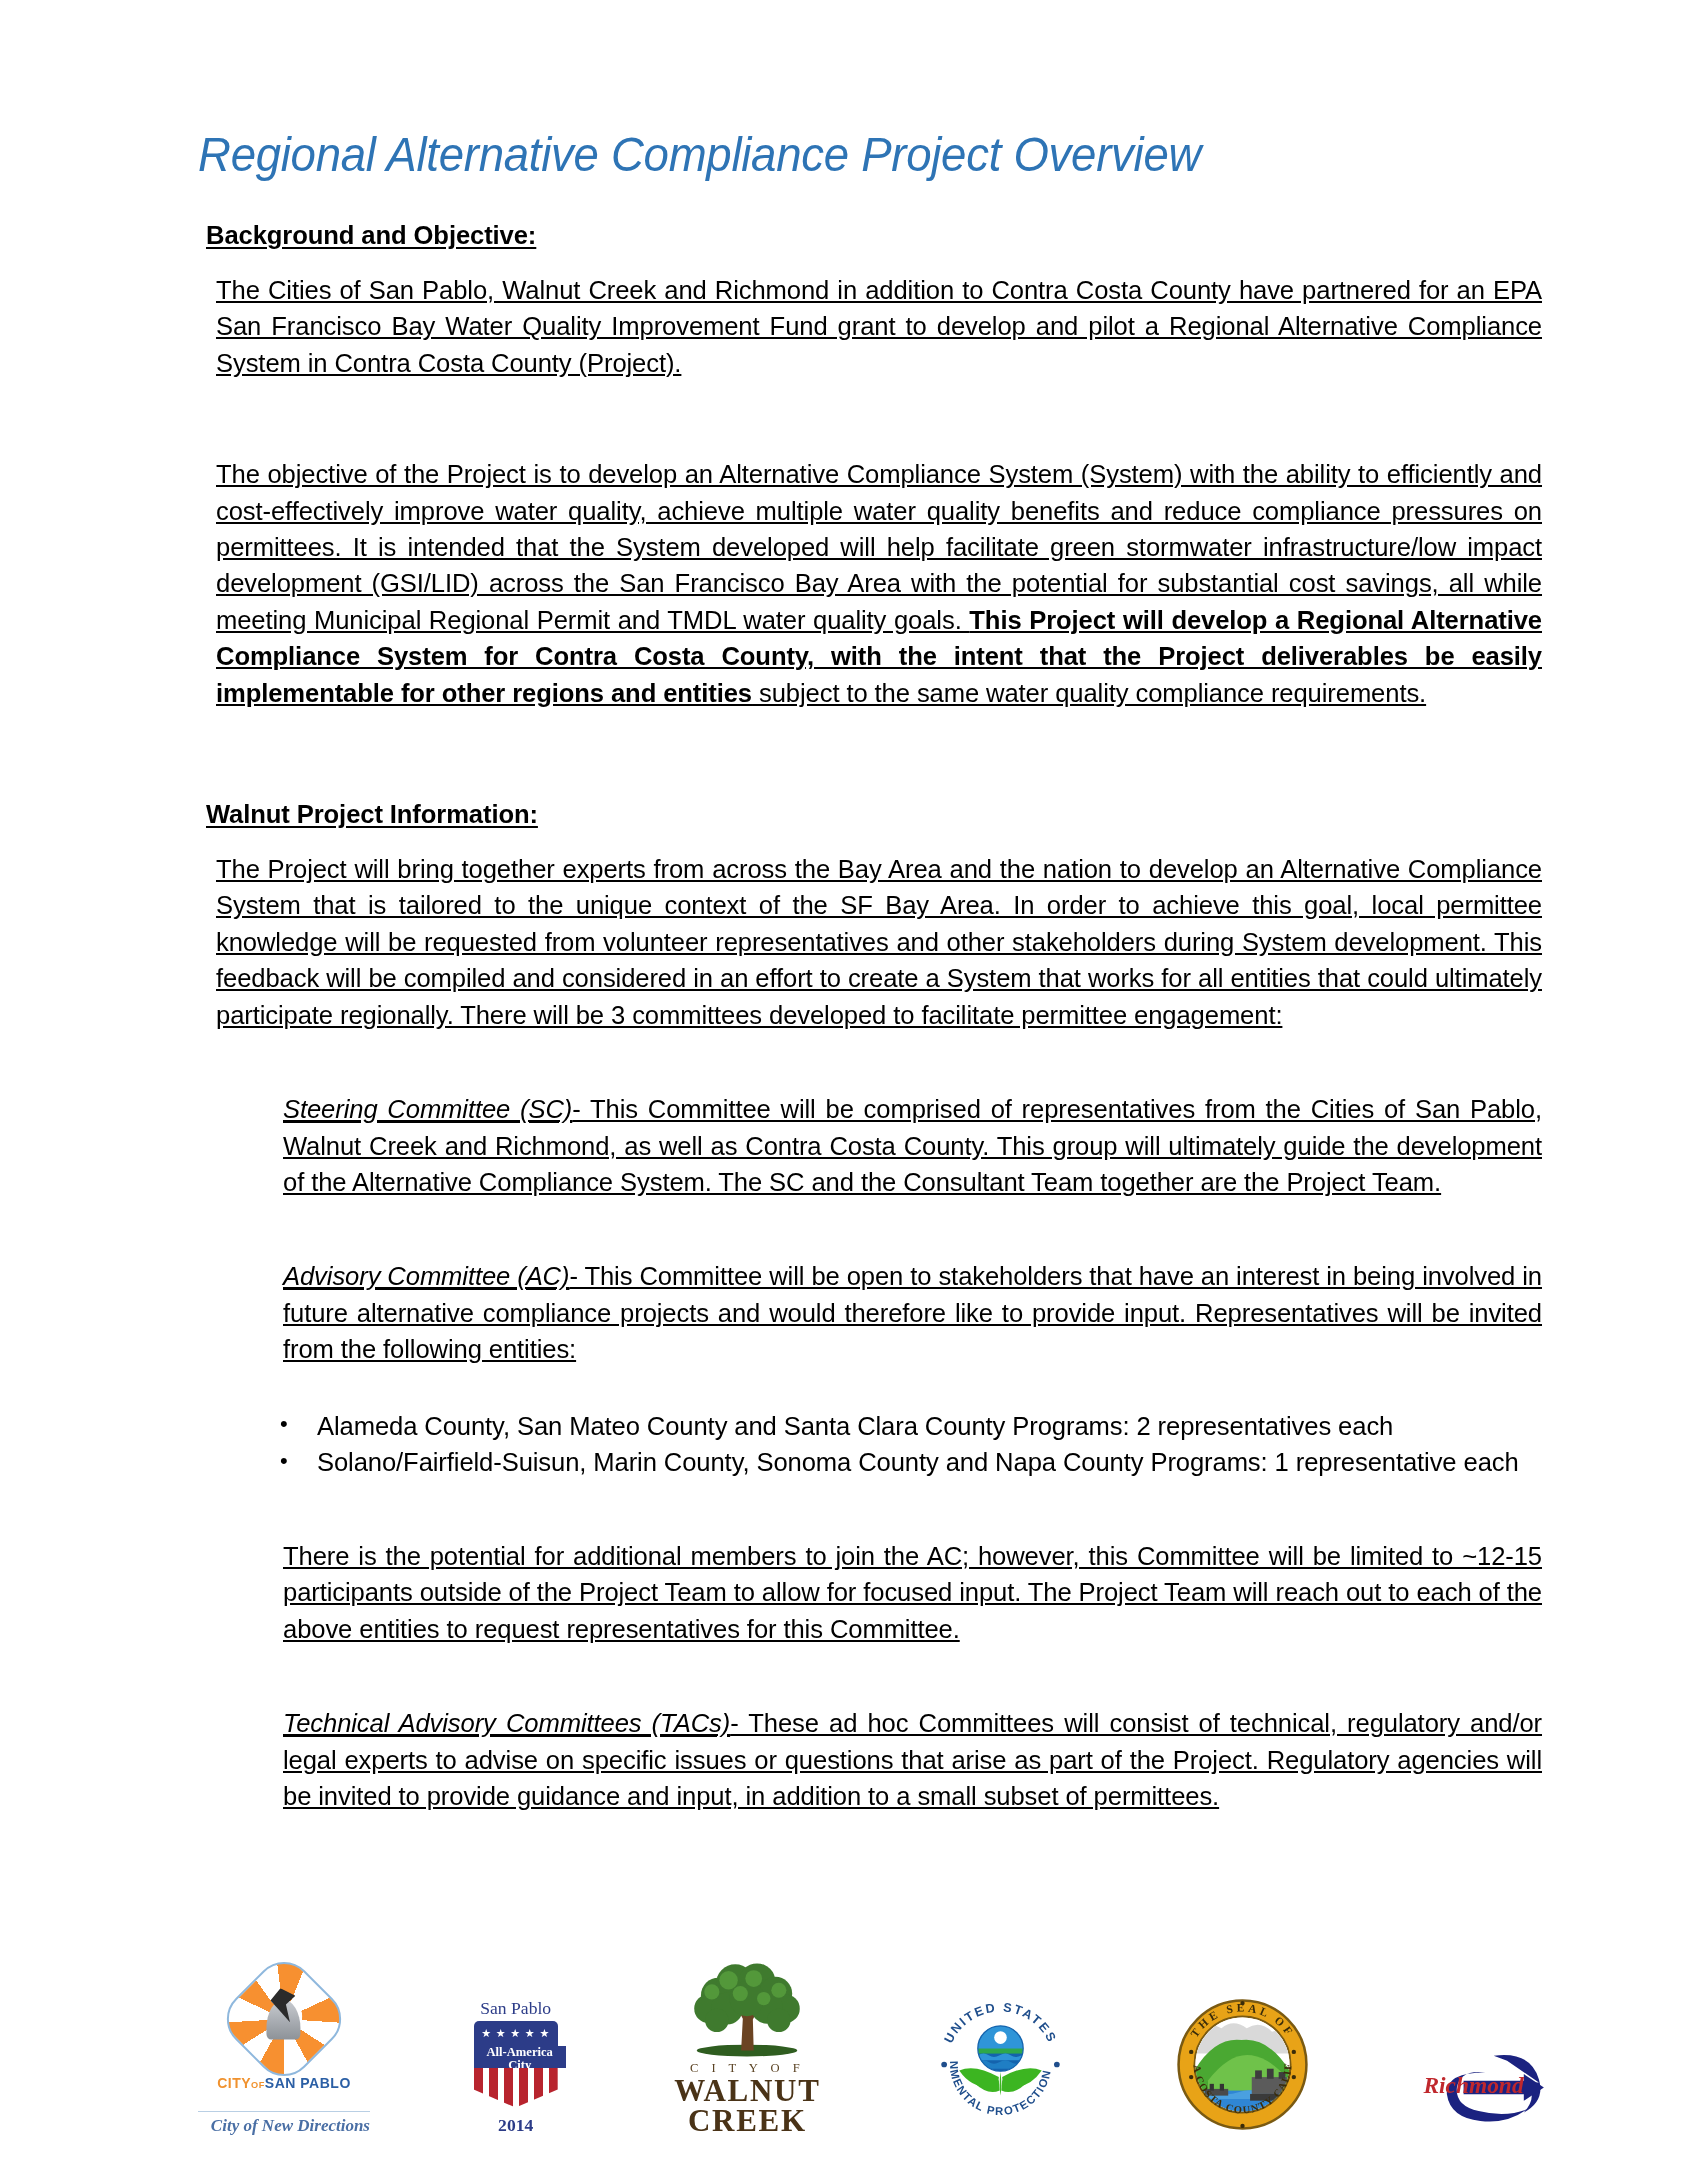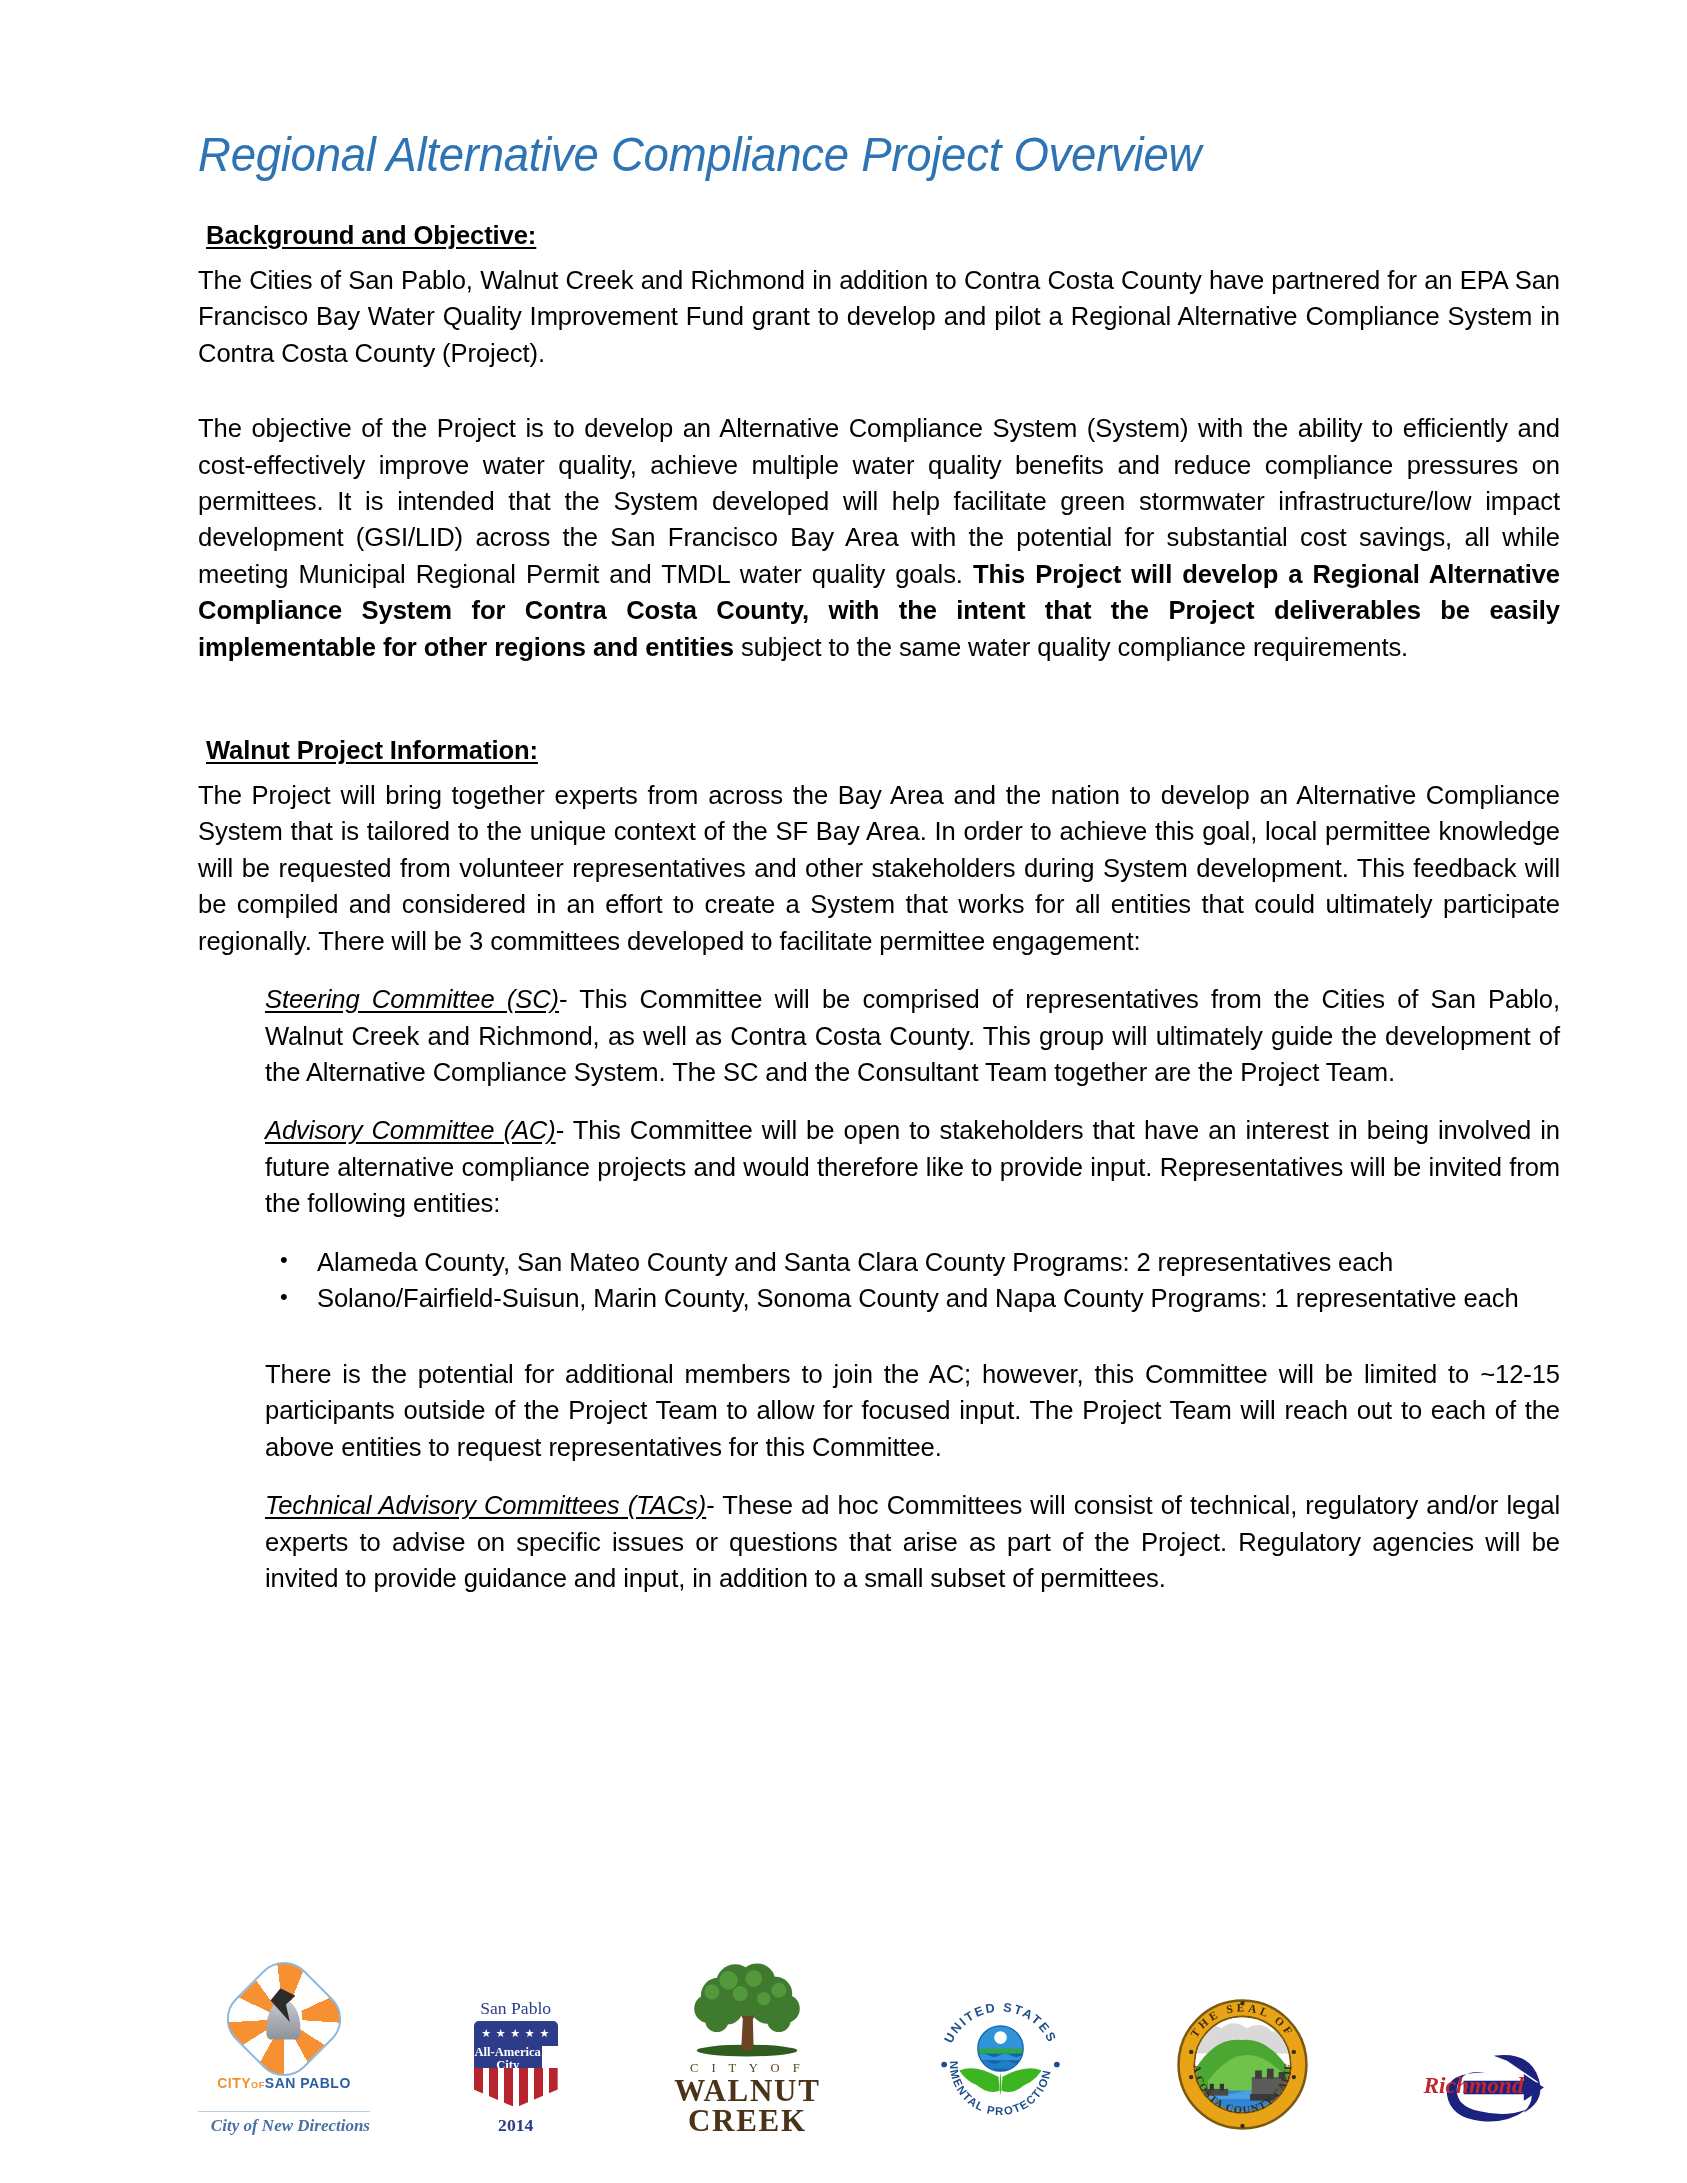--- a/index.html
+++ b/index.html
@@ -44,25 +44,26 @@
     text-decoration: underline;
     text-underline-offset: 3.4px;
     line-height: 1.42;
     margin: 8px;
     letter-spacing: -0.1px;
   }
 
   p.body {
     font-size: 25.6px;
     line-height: 1.425;
-    margin: 0;
+    margin: 18px;
     text-align: justify;
     text-justify: inter-word;
     letter-spacing: -0.1px;
     hyphens: none;
+    text-decoration: underline;
   }
   .gap-sm { height: 22px; }
   .gap-md { height: 39px; }
   .gap-lg { height: 59px; }
 
   .indent-block {
     margin-left: 67px;
   }
 
   .lead-label {
@@ -186,21 +187,21 @@
   .aac-shield .top {
     position: absolute; left: 0; top: 0;
     width: 84px; height: 25px;
     background: #2c3c88;
     border-radius: 5px 5px 0 0;
     display: flex; align-items: center; justify-content: center;
     color: #fff; font-size: 11px; letter-spacing: 0.8px;
   }
   .aac-shield .mid {
     position: absolute; left: 0; top: 25px;
-    width: 68px; height: 22px;
+    width: 92px; height: 22px;
     background: #2c3c88;
     color: #fff;
     font-family: "Liberation Serif", serif;
     font-weight: bold;
     font-size: 12.6px;
     line-height: 12.6px;
     text-align: center;
     padding-top: 0.8px;
     box-sizing: border-box;
     overflow: hidden;

